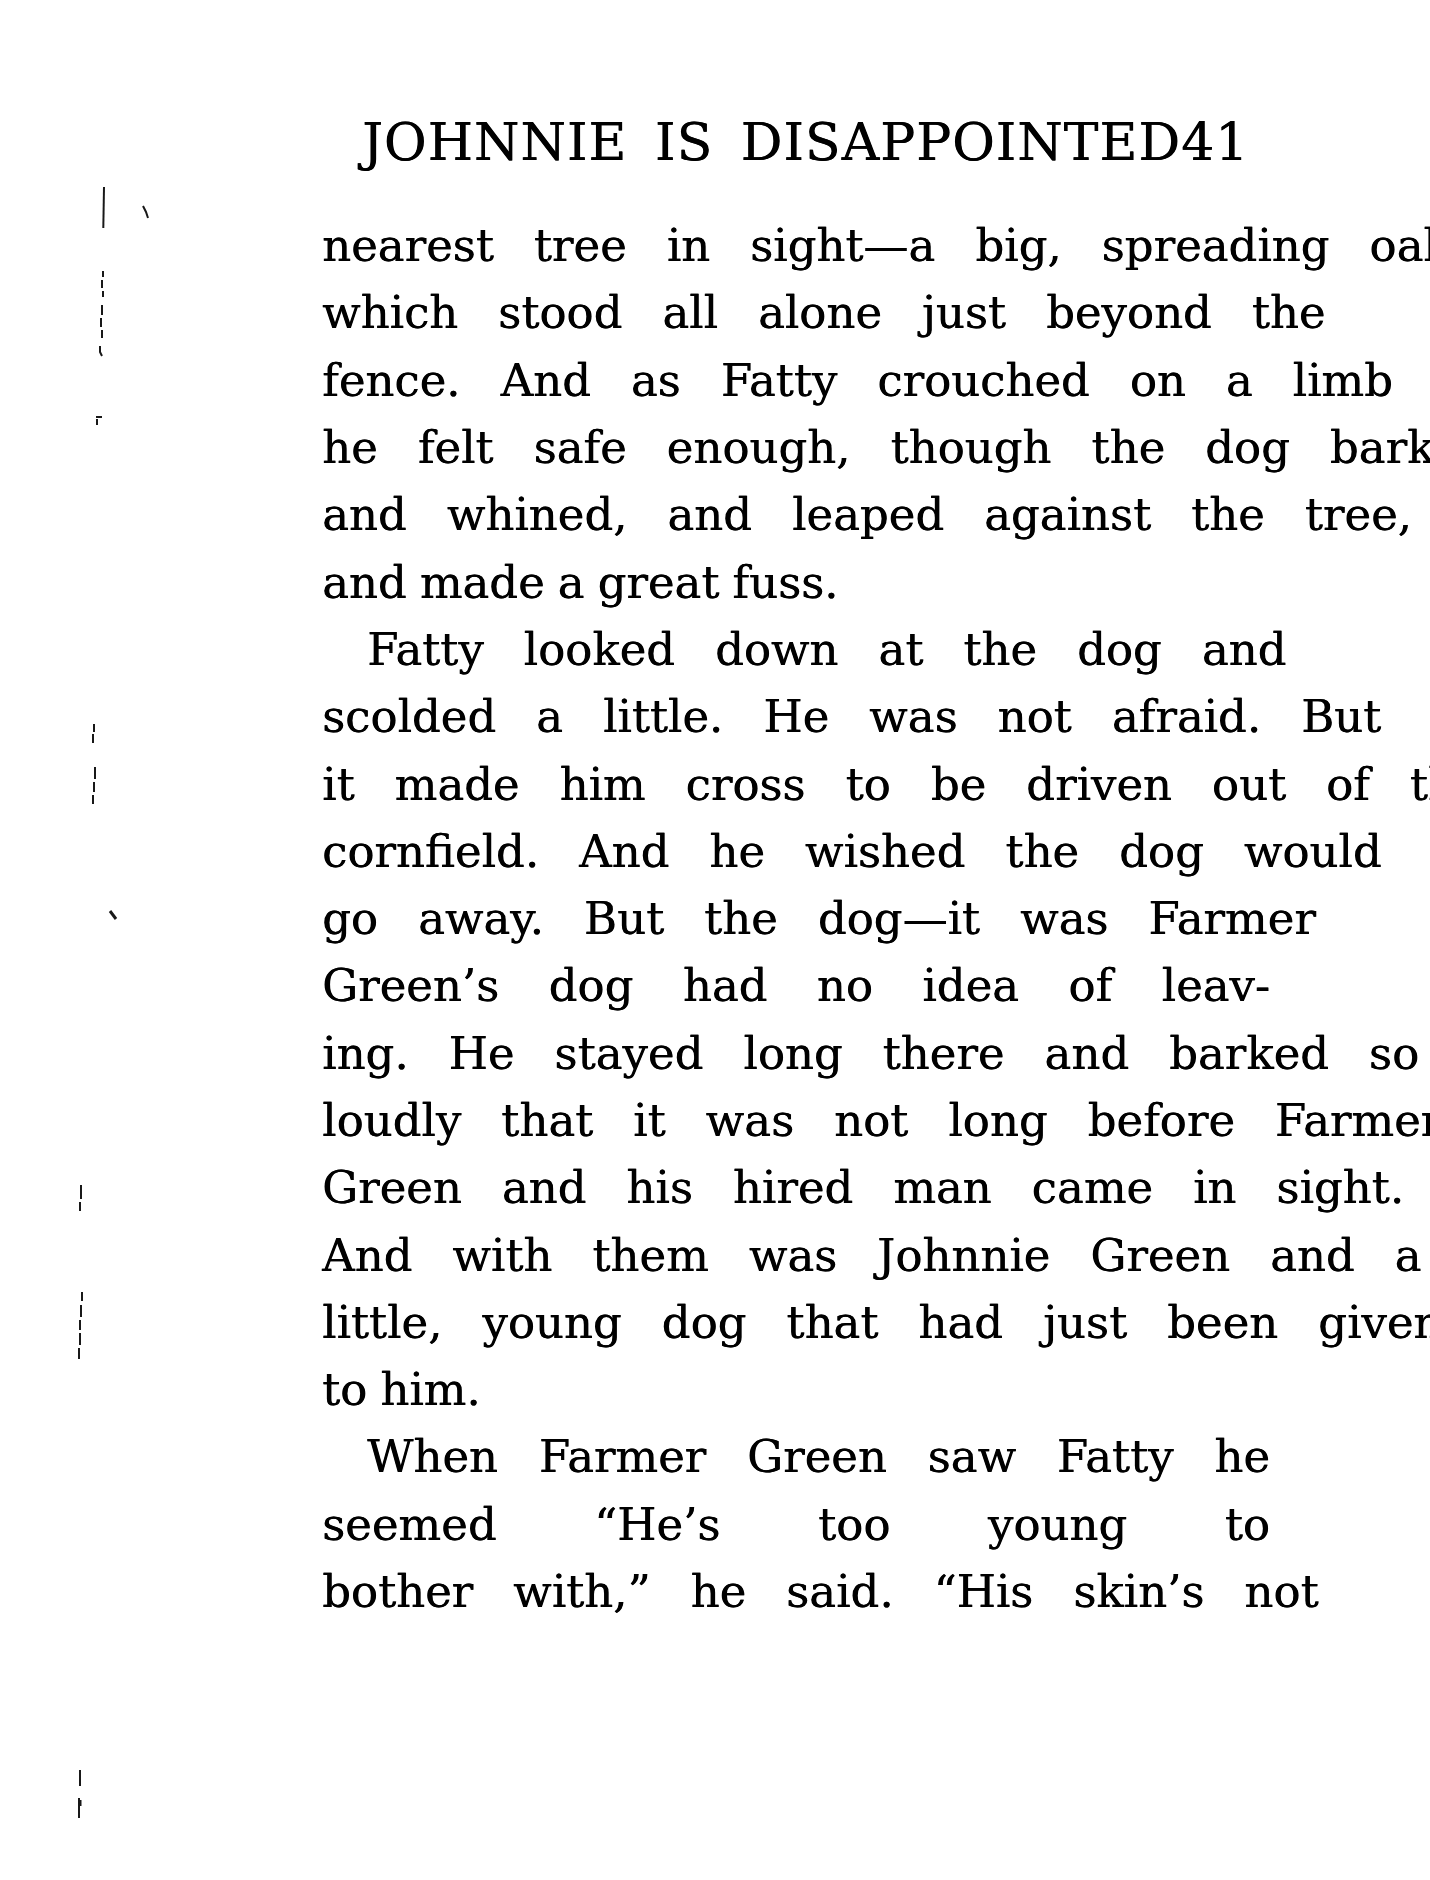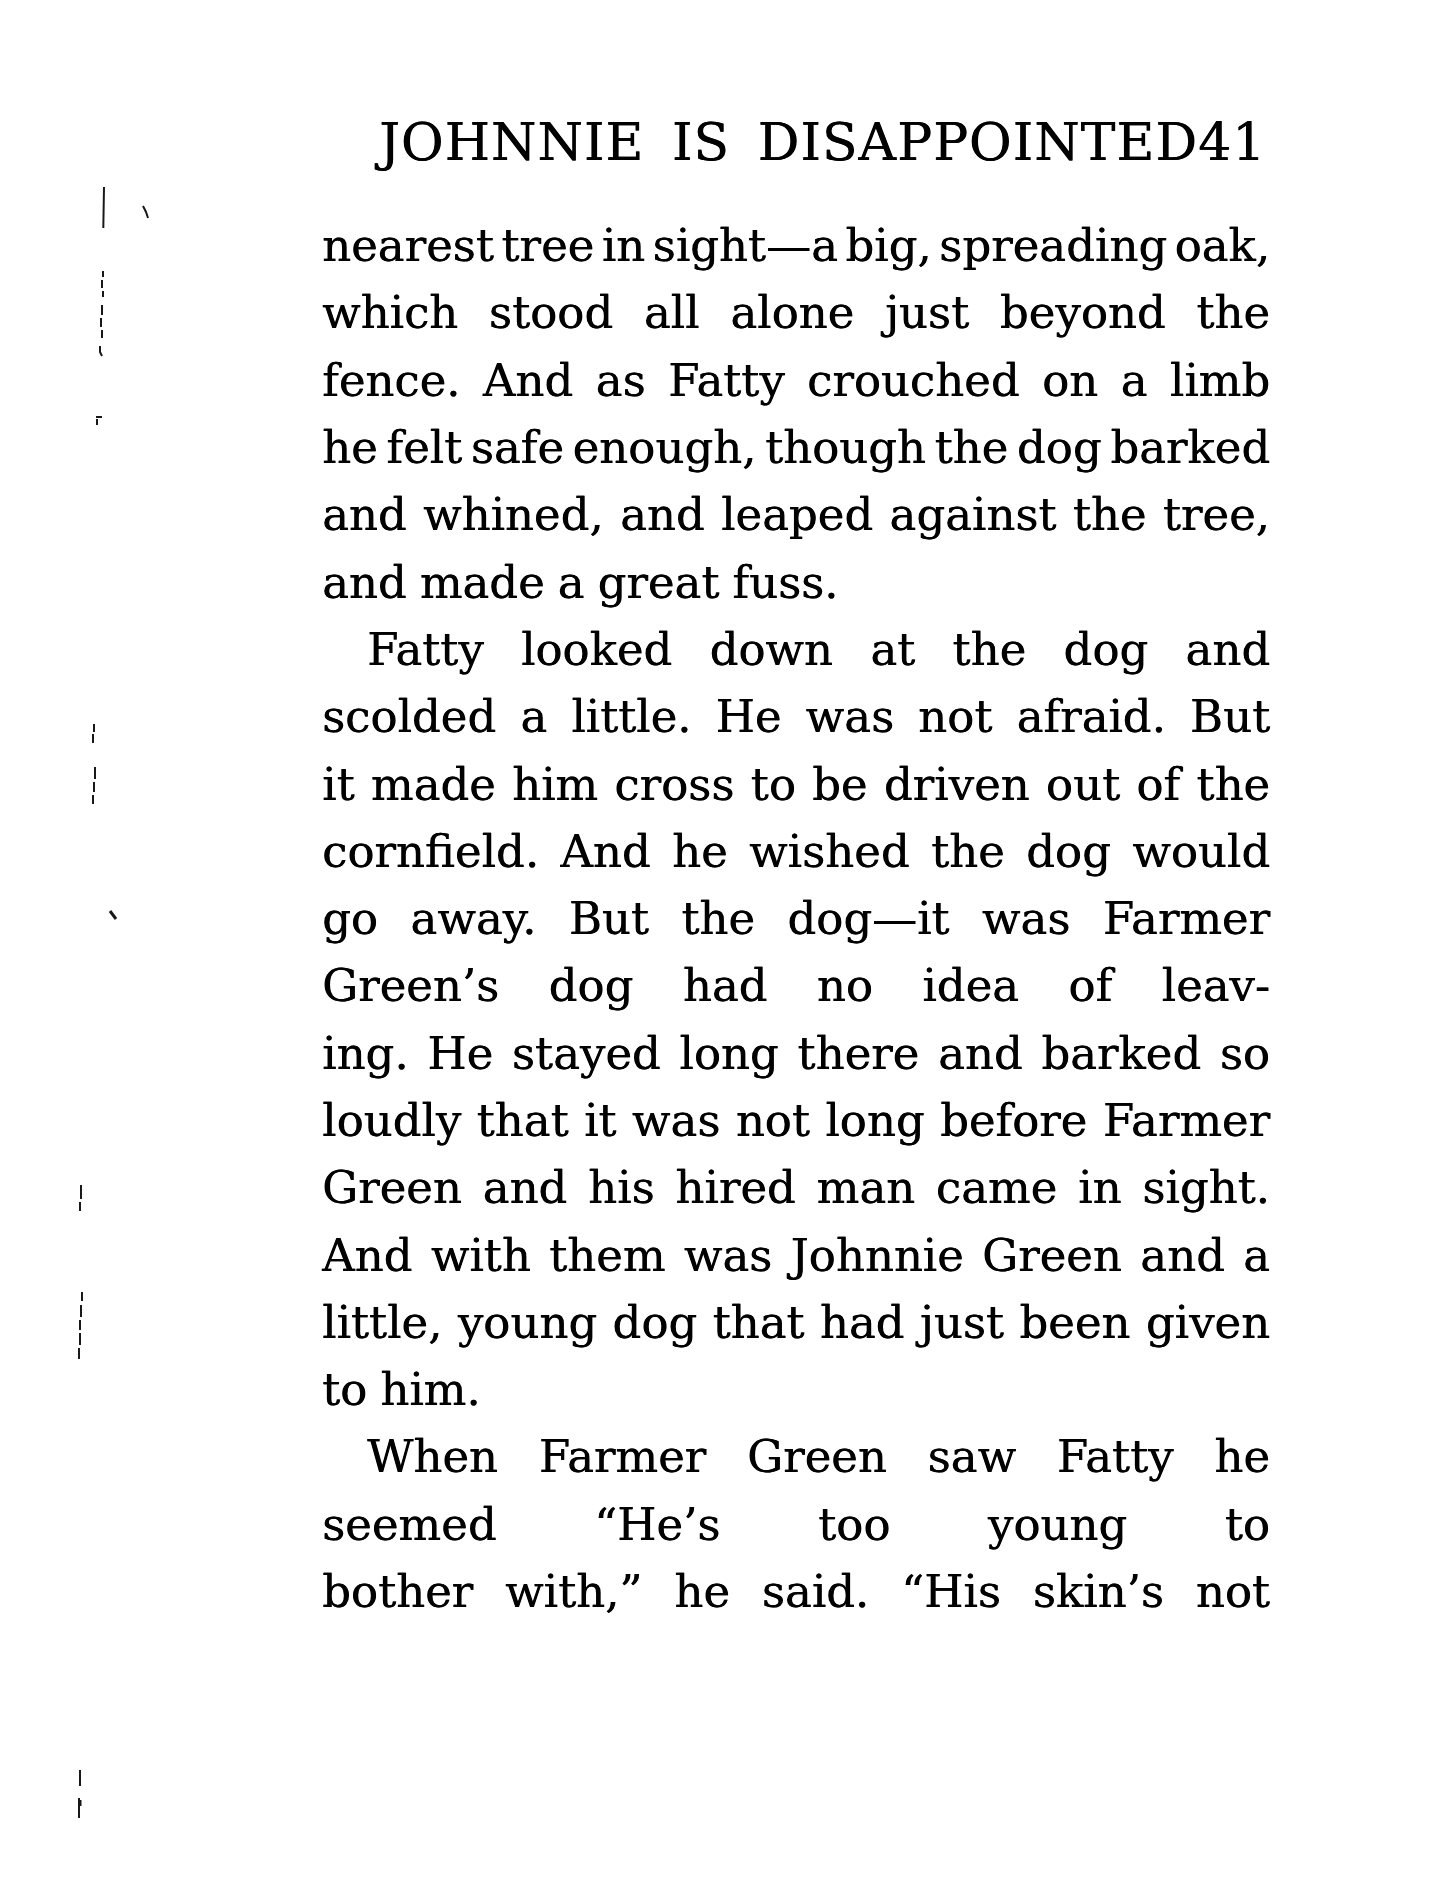--- a/index.html
+++ b/index.html
@@ -25,21 +25,21 @@
     left: 0; top: 0;
     width: 1430px; height: 1880px;
     pointer-events: none;
   }
   .running-header {
     position: absolute;
     left: 322px;
     top: 114px;
     width: 961px;
     display: flex;
-    justify-content: center;
+    justify-content: flex-start;
     align-items: baseline;
     font-size: 52px;
     line-height: 56px;
     text-shadow: 0.5px 0 0 #000;
   }
   .running-header .title {
     margin-left: 40px;
     letter-spacing: 1px;
     word-spacing: 10px;
     white-space: pre;
@@ -53,21 +53,21 @@
     top: 212px;
     width: 948px;
     font-size: 45px;
     text-shadow: 0.5px 0 0 #000;
   }
   .line {
     display: flex;
     height: 67.3px;
     align-items: center;
   }
-  .line.justify { justify-content: space-between; }
+  .line.justify { justify-content: space-between; gap: 40px; }
   .line.plain   { justify-content: flex-start; column-gap: 13px; }
   .line.indent  { margin-left: 45px; }
   .line span { white-space: pre; }
 </style>
 </head>
 <body>
 
 <div class="page">
 
   <svg class="artifacts" viewBox="0 0 1430 1880" xmlns="http://www.w3.org/2000/svg">

